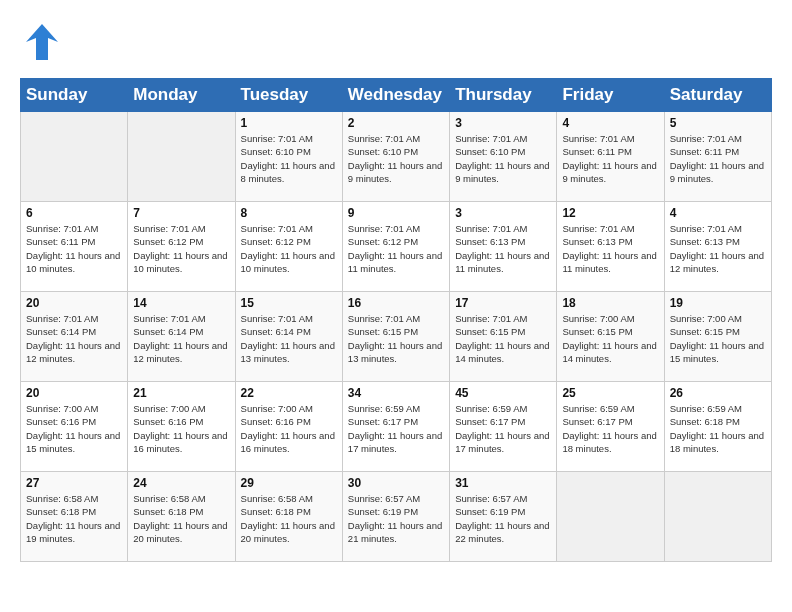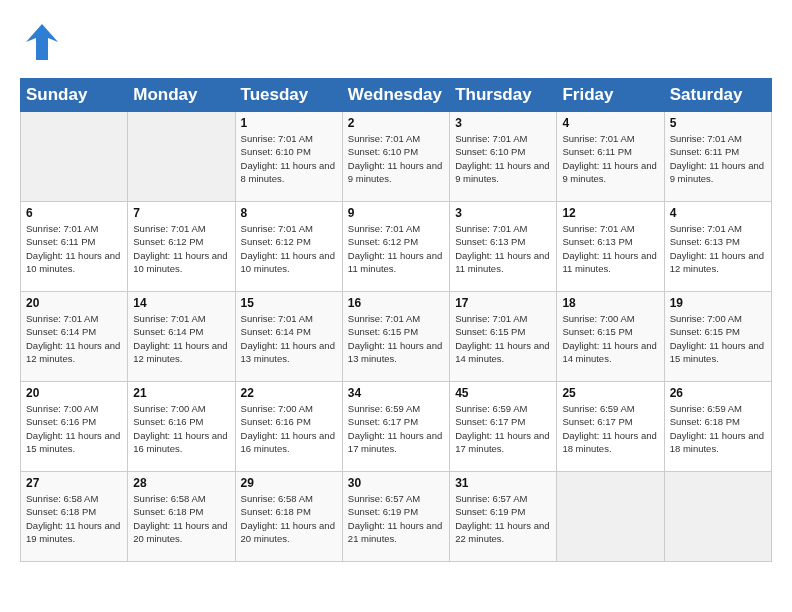--- a/index.html
+++ b/index.html
@@ -292,21 +292,21 @@
         </td>
       </tr>
       <tr>
         <td>
           <div class="day-num">27</div>
           <div class="day-info">Sunrise: 6:58 AM
 Sunset: 6:18 PM
 Daylight: 11 hours and 19 minutes.</div>
         </td>
         <td>
-          <div class="day-num">28</div>
+          <div class="day-num">24</div>
           <div class="day-info">Sunrise: 6:58 AM
 Sunset: 6:18 PM
 Daylight: 11 hours and 20 minutes.</div>
         </td>
         <td>
           <div class="day-num">29</div>
           <div class="day-info">Sunrise: 6:58 AM
 Sunset: 6:18 PM
 Daylight: 11 hours and 20 minutes.</div>
         </td>

